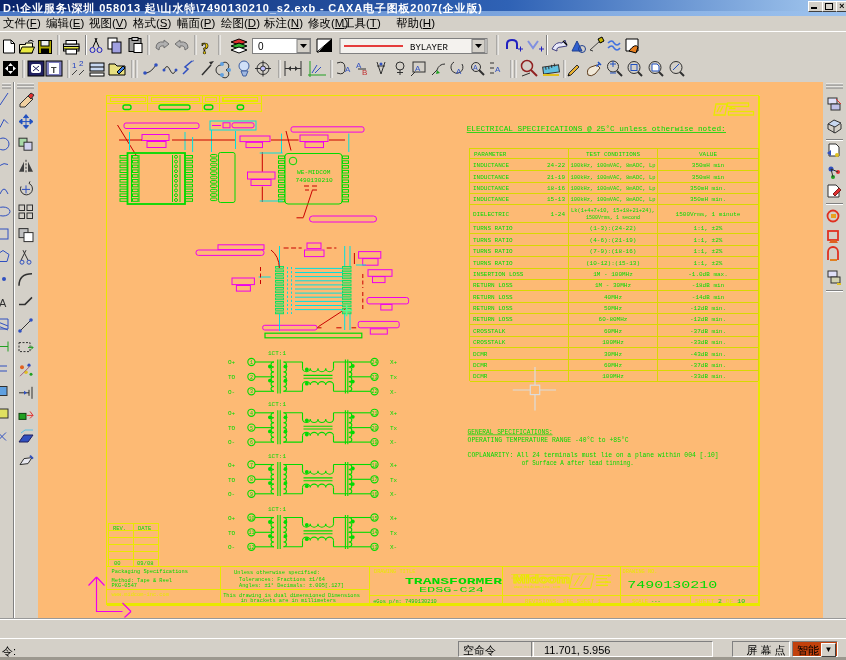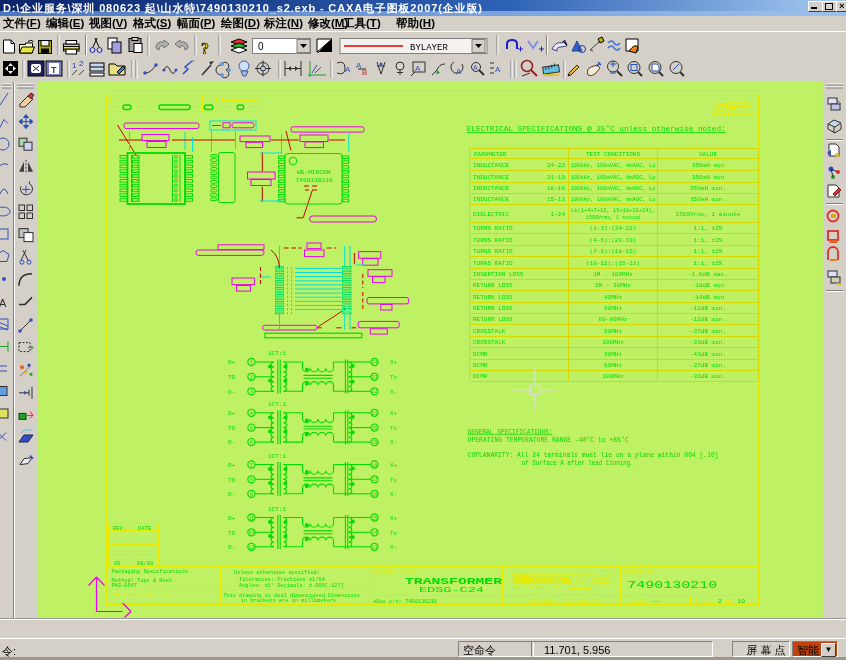--- a/index.html
+++ b/index.html
@@ -1,35 +1,35 @@
 <!DOCTYPE html>
 <html><head><meta charset="utf-8">
 <style>
 html,body{margin:0;padding:0;width:846px;height:660px;overflow:hidden;background:#d4d0c8;font-family:"Liberation Sans",sans-serif;}
 .abs{position:absolute;}
 #titlebar{left:0;top:0;width:846px;height:16px;background:linear-gradient(to right,#0a246a,#2f62b5 60%,#a6caf0);color:#fff;font-size:11px;letter-spacing:0.85px;font-weight:bold;line-height:16px;white-space:nowrap;}
 #titlebar .txt{position:absolute;left:3px;top:0px;}
 .tbtn{position:absolute;top:1px;width:12.5px;height:8.5px;background:#d4d0c8;border-top:1px solid #fff;border-left:1px solid #fff;border-right:1px solid #404040;border-bottom:1px solid #404040;}
 .tbtn i{position:absolute;}
-#menubar{left:0;top:16px;width:714px;height:15px;background:#d4d0c8;font-size:11.5px;color:#000;line-height:15px;white-space:nowrap;font-weight:bold;}
+#menubar{left:0;top:16px;width:714px;height:15px;background:#d4d0c8;font-size:11.5px;color:#000;line-height:15px;white-space:nowrap;}
 #menubar span{position:absolute;top:0;}
 #tb1{left:0;top:31px;width:846px;height:26px;background:#d4d0c8;border-top:1px solid #fff;}
 #tb2{left:0;top:57px;width:846px;height:24px;background:#d4d0c8;}
 #lbar{left:0;top:82px;width:38px;height:536px;background:#d4d0c8;}
 #rbar{left:823px;top:82px;width:23px;height:536px;background:#d4d0c8;}
-#canvas{left:38px;top:82px;width:785px;height:536px;background:#bef264;}
+#canvas{left:38px;top:82px;width:785px;height:536px;background:#fdba74;}
 #cmdline{left:0;top:618px;width:846px;height:19px;background:#d4d0c8;border-top:1px solid #999;box-shadow:inset 0 1px 0 #fff;}
 #statusbar{left:0;top:638px;width:846px;height:22px;background:#d4d0c8;border-top:1px solid #fff;font-size:11px;color:#000;}
 .panel{position:absolute;top:2px;height:16px;border-top:1px solid #808080;border-left:1px solid #808080;border-bottom:1px solid #fff;border-right:1px solid #fff;font-size:11px;line-height:16px;padding-left:4px;box-sizing:border-box;}
 </style></head>
 <body>
 <div id="app">
 <div id="titlebar" class="abs">
       <div class="abs" style="left:0;top:11px;width:846px;height:5px;background:linear-gradient(to right,#4a77c4,#9cc2ee);"></div>
-      <span class="txt">D:\企业服务\深圳 080623 起\山水特\7490130210_s2.exb - CAXA电子图板2007(企业版)</span>
+      <span class="txt">D:\企业服务\深圳 058013 起\山水特\7490130210_s2.exb - CAXA电子图板2007(企业版)</span>
 <div class="tbtn" style="left:808px;">
         <i style="left:2px;top:5px;width:6px;height:2px;background:#000;"></i>
       </div>
 <div class="tbtn" style="left:822px;">
         <i style="left:2px;top:1px;width:6px;height:5px;border:1.5px solid #000;"></i>
       </div>
 <div class="tbtn" style="left:836px;">
         <i style="left:2px;top:0px;color:#000;font-size:9px;font-weight:bold;line-height:8px;">×</i>
       </div>
 </div>

